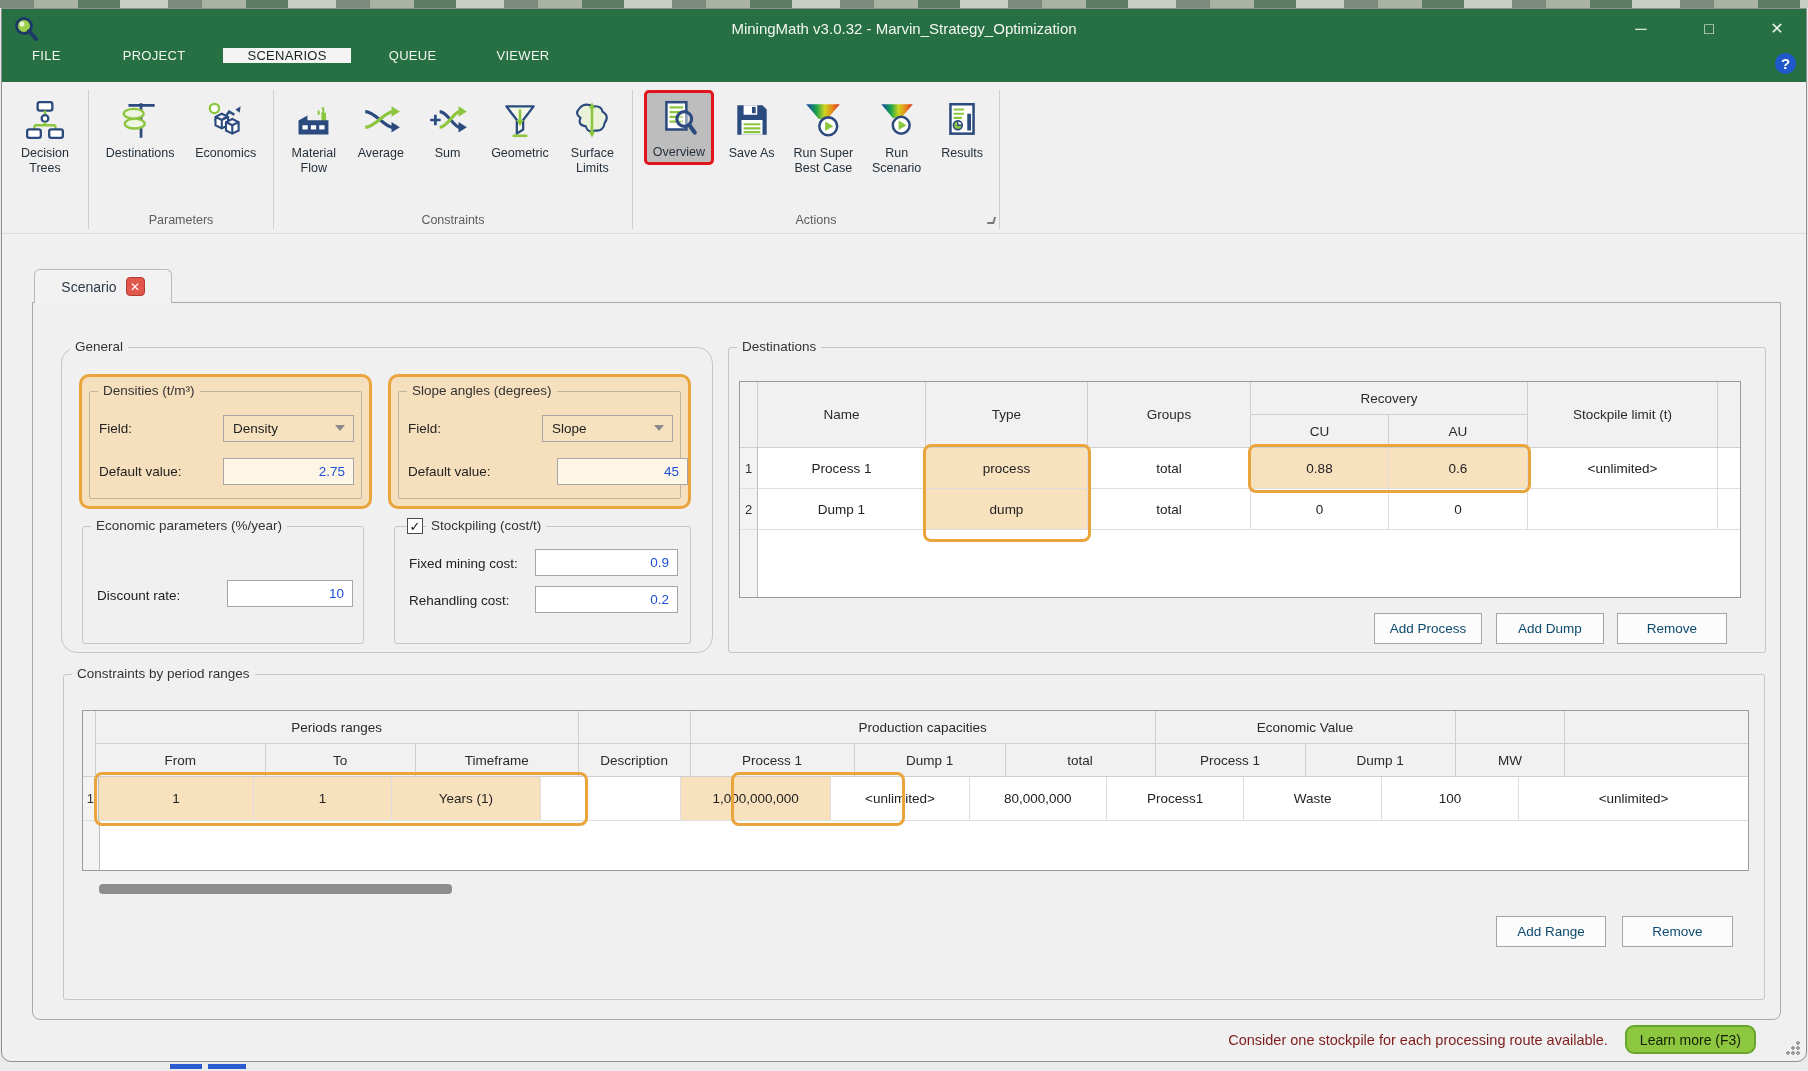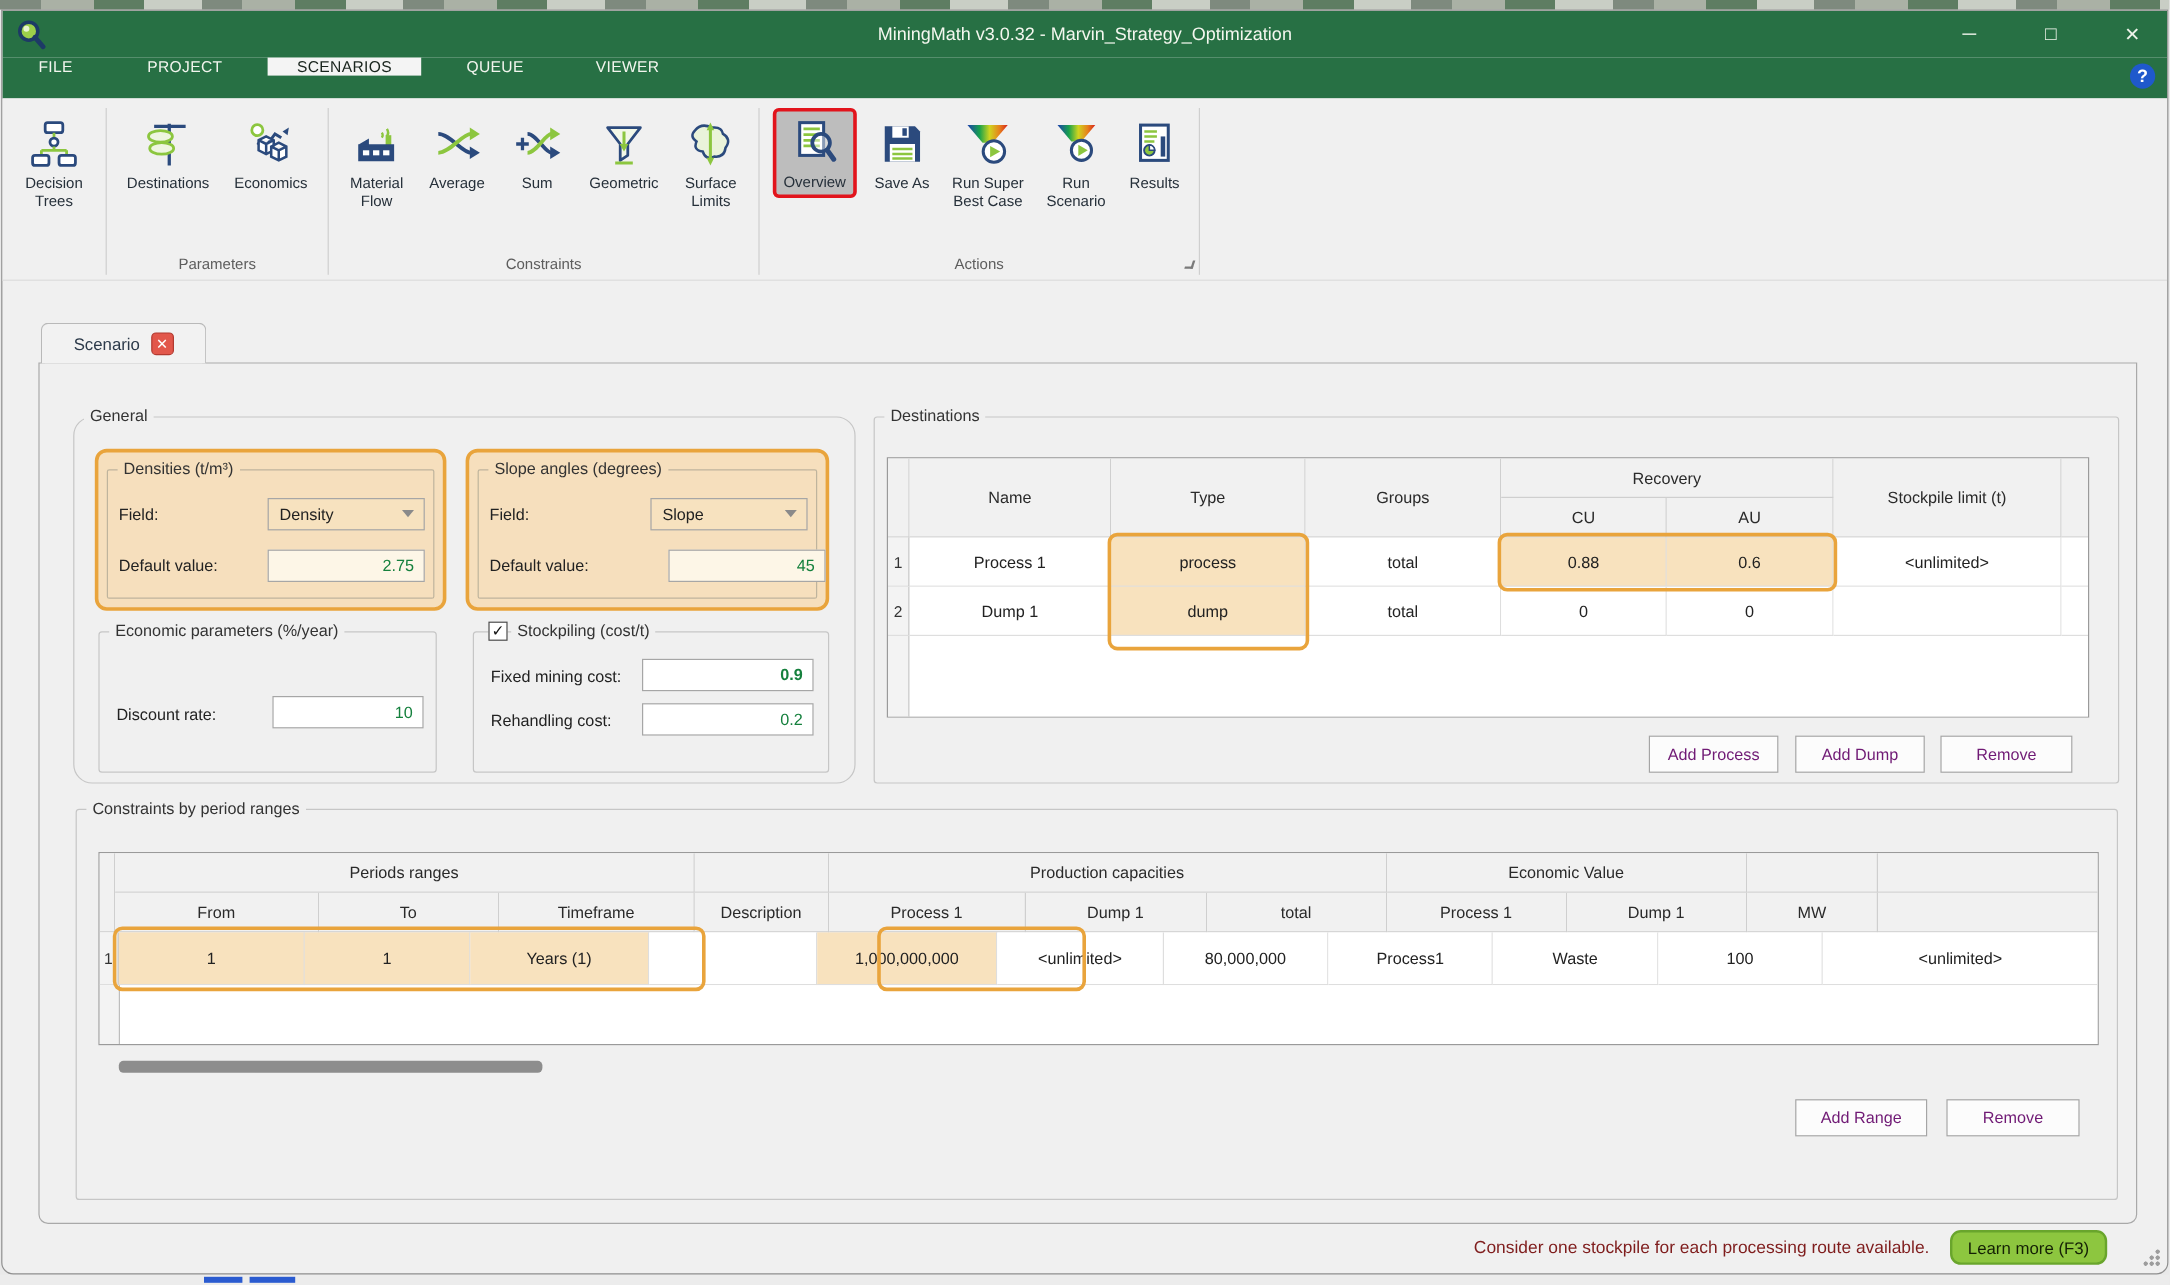--- a/index.html
+++ b/index.html
@@ -70,28 +70,28 @@
     border:1px solid #bfb49d; border-radius:2px; }
   .hlbox .legend { position:absolute; top:6px; left:16px; background:#f6dfbd; padding:0 5px;
     font-size:13.5px; color:#333; white-space:nowrap; z-index:2; }
 
   .fieldrow-label { position:absolute; font-size:13.5px; color:#222; }
   .dropdown { position:absolute; height:27px; border:1px solid #a6a6a6; background:#f7e2bf;
     display:flex; align-items:center; padding-left:9px; font-size:13.5px; color:#222; }
   .dropdown .dd-arrow { position:absolute; right:8px; top:9px; width:0; height:0;
     border-left:5px solid transparent; border-right:5px solid transparent; border-top:6px solid #8a8a8a; }
   .tbox { position:absolute; height:27px; border:1px solid #a6a6a6; background:#fff;
-    font-size:13.5px; color:#15803d; text-align:right; padding:0 8px; font-family:inherit; }
+    font-size:13.5px; color:#1d4ed8; text-align:right; padding:0 8px; font-family:inherit; }
   .tbox.cream { background:#fdf6e7; }
   .checkbox { position:absolute; width:16px; height:16px; background:#fff; border:1px solid #4a4a4a;
     display:flex; align-items:center; justify-content:center; font-size:13px; color:#111; font-weight:bold; }
 
   
   .pbtn { position:absolute; height:31px; background:#fcfcfc; border:1px solid #a5a5a5;
-    display:flex; align-items:center; justify-content:center; font-size:13.5px; color:#701a75; }
+    display:flex; align-items:center; justify-content:center; font-size:13.5px; color:#0c4a6e; }
 
   
   .dtable { position:absolute; background:#fff; border:1px solid #9a9a9a; overflow:hidden; }
   .hd { background:#f1f1f1; display:flex; align-items:center; justify-content:center;
     font-size:13.5px; color:#2a2a2a; border-right:1px solid #cfcfcf; border-bottom:1px solid #cfcfcf; }
   .cell { display:flex; align-items:center; justify-content:center; font-size:13.5px; color:#222;
     border-right:1px solid #dedede; border-bottom:1px solid #dedede; background:#fff; }
   .cell.tan { background:#f8e2be; }
   .numcell { background:#f3f3f3; border-right:1px solid #bdbdbd; border-bottom:1px solid #dedede;
     display:flex; align-items:center; justify-content:center; font-size:13px; color:#333; }
@@ -408,21 +408,21 @@
         <div class="gbox" style="left:20px; top:178px; width:282px; height:118px;">
           <span class="legend">Economic parameters (%/year)</span>
           <span class="fieldrow-label" style="left:14px; top:61px;">Discount rate:</span>
           <input class="tbox" style="left: 144px; top: 53px; width: 126px;" readonly="" value="10">
         </div>
 
         <div class="gbox" style="left:332px; top:178px; width:297px; height:118px;">
           <span class="checkbox" style="left:12px; top:-9px;">✓</span>
           <span class="legend" style="left:31px;text-align:right;">Stockpiling (cost/t)</span>
           <span class="fieldrow-label" style="left:14px; top:29px;">Fixed mining cost:</span>
-          <input class="tbox" style="left: 140px; top: 22px; width: 143px; font-weight: bold;" readonly="" value="0.9">
+          <input class="tbox" style="left: 140px; top: 22px; width: 143px;" readonly="" value="0.9">
           <span class="fieldrow-label" style="left:14px; top:66px;">Rehandling cost:</span>
           <input class="tbox" style="left: 140px; top: 59px; width: 143px;" readonly="" value="0.2">
         </div>
       </div>
 
       <div class="gbox" style="left:695px; top:44px; width:1038px; height:306px;">
         <span class="legend">Destinations</span>
 
         <div class="dtable" style="left:10px; top:33px; width:1002px; height:217px;">
 

